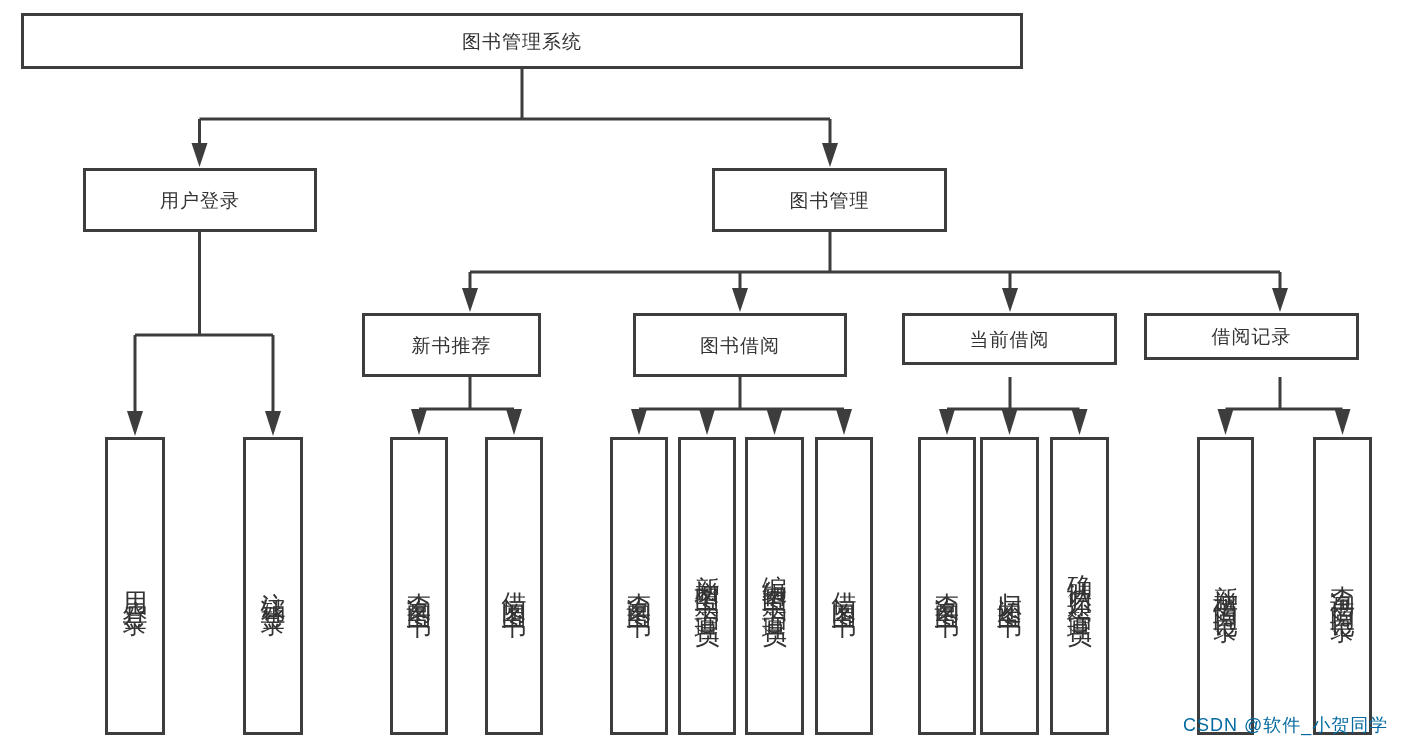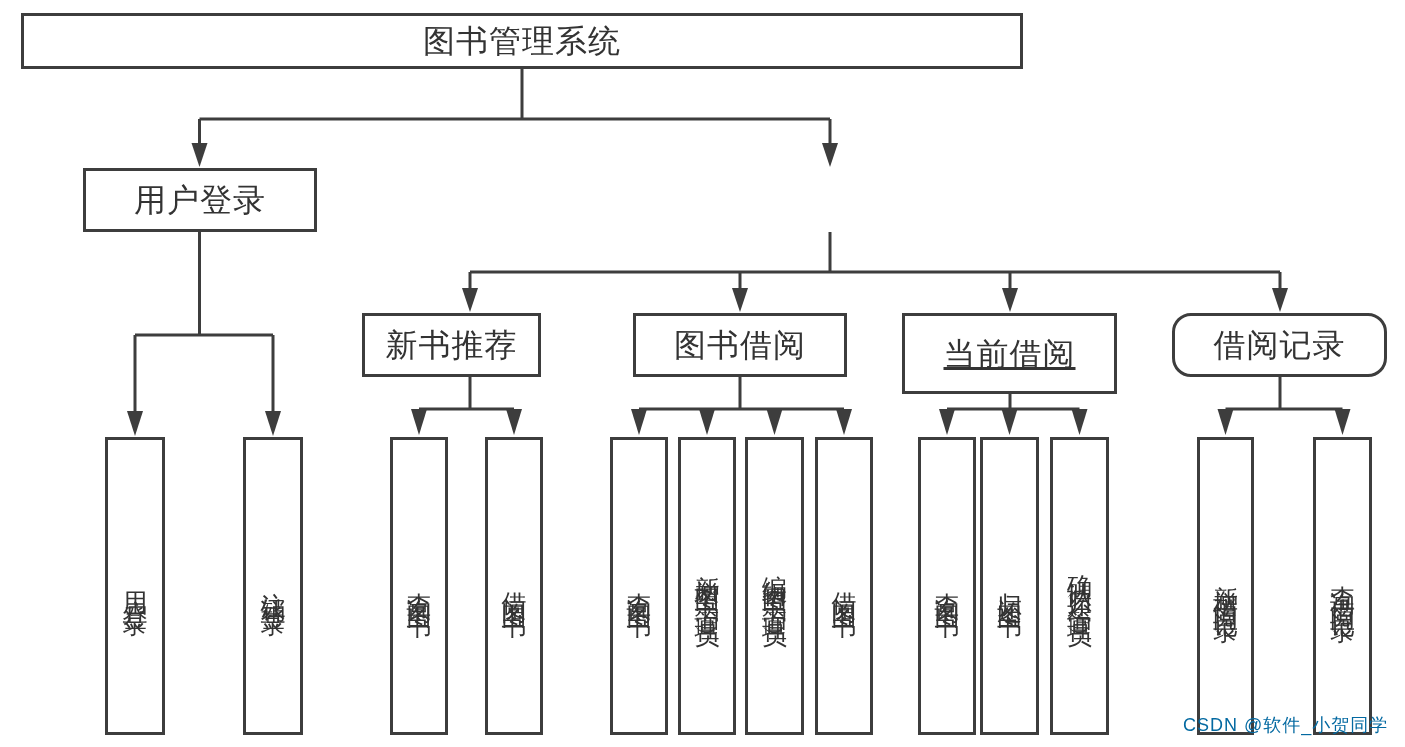--- a/index.html
+++ b/index.html
@@ -25,21 +25,21 @@
   }
   .node {
     position: absolute;
     box-sizing: border-box;
     background: #ffffff;
     border: 3px solid #3d3d3d;
     color: #333333;
     display: flex;
     align-items: center;
     justify-content: center;
-    font-size: 32px;
+    font-size: 19px;
     letter-spacing: 1px;
     z-index: 2;
     line-height: 1;
   }
   .node.leaf {
     font-size: 25px;
   }
   .leaf .vtext {
     writing-mode: vertical-rl;
     text-orientation: mixed;
@@ -47,22 +47,22 @@
     white-space: nowrap;
   }
   
   .n-root   { left: 21px;   top: 13px;  width: 1002px; height: 56px; }
   
   .n-login  { left: 83px;   top: 168px; width: 234px;  height: 64px; }
   .n-mgmt   { left: 712px;  top: 168px; width: 235px;  height: 64px; }
   
   .n-rec    { left: 362px;  top: 313px; width: 179px;  height: 64px; }
   .n-borrow { left: 633px;  top: 313px; width: 214px;  height: 64px; text-align: center; }
-  .n-cur    { left: 902px;  top: 313px; width: 215px;  height: 81px; text-decoration: underline; }
-  .n-hist   { left: 1172px; top: 313px; width: 215px;  height: 64px; border-radius: 19px; }
+  .n-cur    { left: 902px;  top: 313px; width: 215px;  height: 52px; }
+  .n-hist   { left: 1144px; top: 313px; width: 215px;  height: 47px; }
   
   .leaf     { top: 437px; height: 298px; }
   .n-l1  { left: 105px;  width: 60px; }
   .n-l2  { left: 243px;  width: 60px; }
   .n-l3  { left: 390px;  width: 58px; }
   .n-l4  { left: 485px;  width: 58px; }
   .n-l5  { left: 610px;  width: 58px; }
   .n-l6  { left: 678px;  width: 58px; }
   .n-l7  { left: 745px;  width: 59px; }
   .n-l8  { left: 815px;  width: 58px; }
@@ -145,20 +145,23 @@
     </g>
   </svg>
 
   <div class="node n-root">
     <span>图书管理系统</span>
   </div>
 
   <div class="node n-login">
     <span>用户登录</span>
   </div>
+  <div class="node n-mgmt">
+    <span>图书管理</span>
+  </div>
 
   <div class="node n-rec">
     <span>新书推荐</span>
   </div>
   <div class="node n-borrow">
     <span>图书借阅</span>
   </div>
   <div class="node n-cur">
     <span>当前借阅</span>
   </div>

